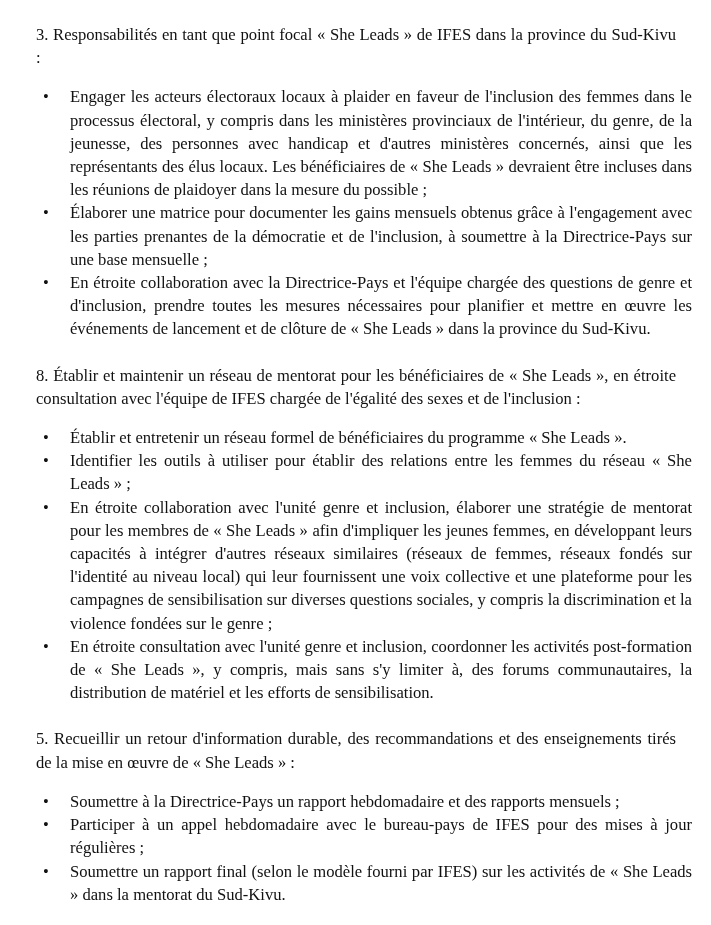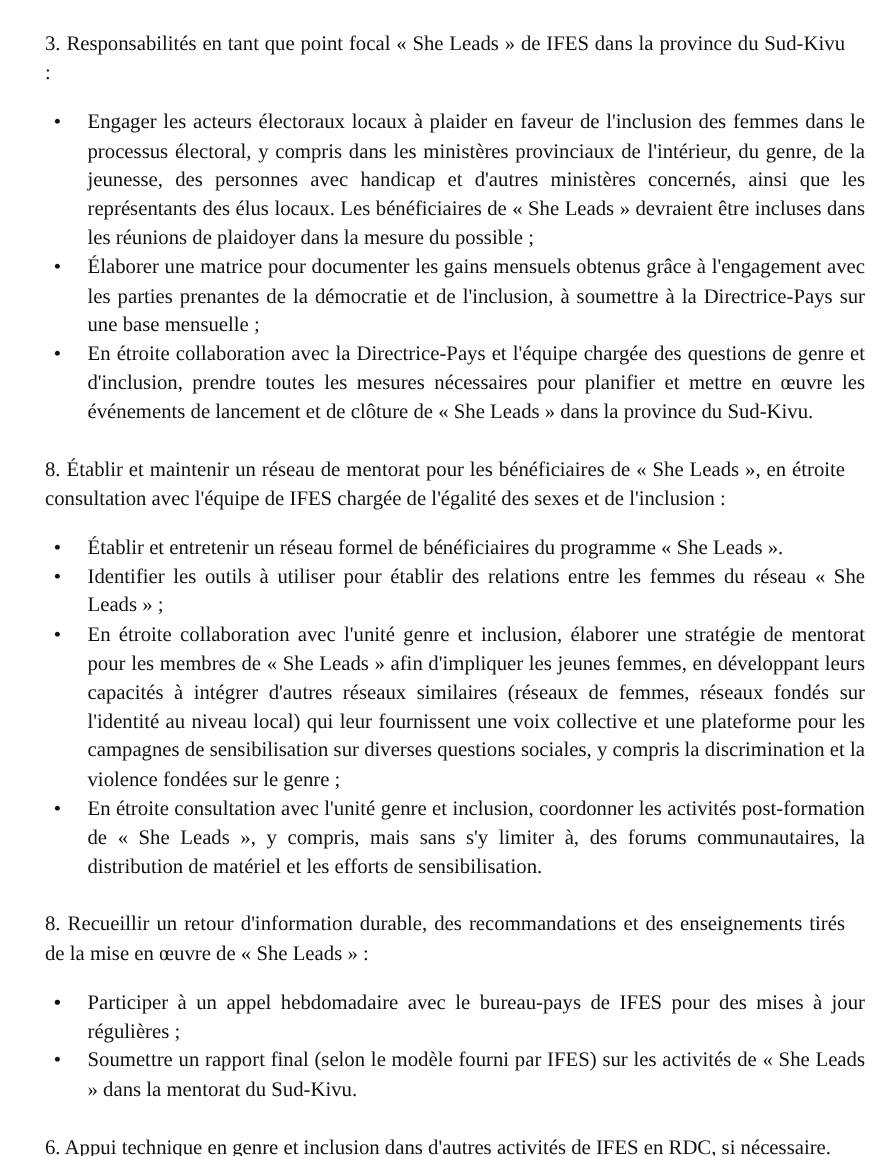--- a/index.html
+++ b/index.html
@@ -64,23 +64,23 @@
     <p class="heading">8. Établir et maintenir un réseau de mentorat pour les bénéficiaires de « She Leads », en étroite consultation avec l'équipe de IFES chargée de l'égalité des sexes et de l'inclusion :</p>
     <ul class="bullets">
       <li><span class="bullet">•</span><span>Établir et entretenir un réseau formel de bénéficiaires du programme « She Leads ».</span></li>
       <li><span class="bullet">•</span><span>Identifier les outils à utiliser pour établir des relations entre les femmes du réseau « She Leads » ;</span></li>
       <li><span class="bullet">•</span><span>En étroite collaboration avec l'unité genre et inclusion, élaborer une stratégie de mentorat pour les membres de « She Leads » afin d'impliquer les jeunes femmes, en développant leurs capacités à intégrer d'autres réseaux similaires (réseaux de femmes, réseaux fondés sur l'identité au niveau local) qui leur fournissent une voix collective et une plateforme pour les campagnes de sensibilisation sur diverses questions sociales, y compris la discrimination et la violence fondées sur le genre ;</span></li>
       <li><span class="bullet">•</span><span>En étroite consultation avec l'unité genre et inclusion, coordonner les activités post-formation de « She Leads », y compris, mais sans s'y limiter à, des forums communautaires, la distribution de matériel et les efforts de sensibilisation.</span></li>
     </ul>
   </div>
 
   <div class="section">
-    <p class="heading">8. Recueillir un retour d'information durable, des recommandations et des enseignements tirés de la mise en œuvre de « She Leads » :</p>
+    <p class="heading">5. Recueillir un retour d'information durable, des recommandations et des enseignements tirés de la mise en œuvre de « She Leads » :</p>
     <ul class="bullets">
-      <li><span class="bullet">•</span></li>
+      <li><span class="bullet">•</span><span>Soumettre à la Directrice-Pays un rapport hebdomadaire et des rapports mensuels ;</span></li>
       <li><span class="bullet">•</span><span>Participer à un appel hebdomadaire avec le bureau-pays de IFES pour des mises à jour régulières ;</span></li>
       <li><span class="bullet">•</span><span>Soumettre un rapport final (selon le modèle fourni par IFES) sur les activités de « She Leads » dans la mentorat du Sud-Kivu.</span></li>
     </ul>
   </div>
 
   <div class="section">
     <p class="heading">6. Appui technique en genre et inclusion dans d'autres activités de IFES en RDC, si nécessaire.</p>
 
   </div>
 

